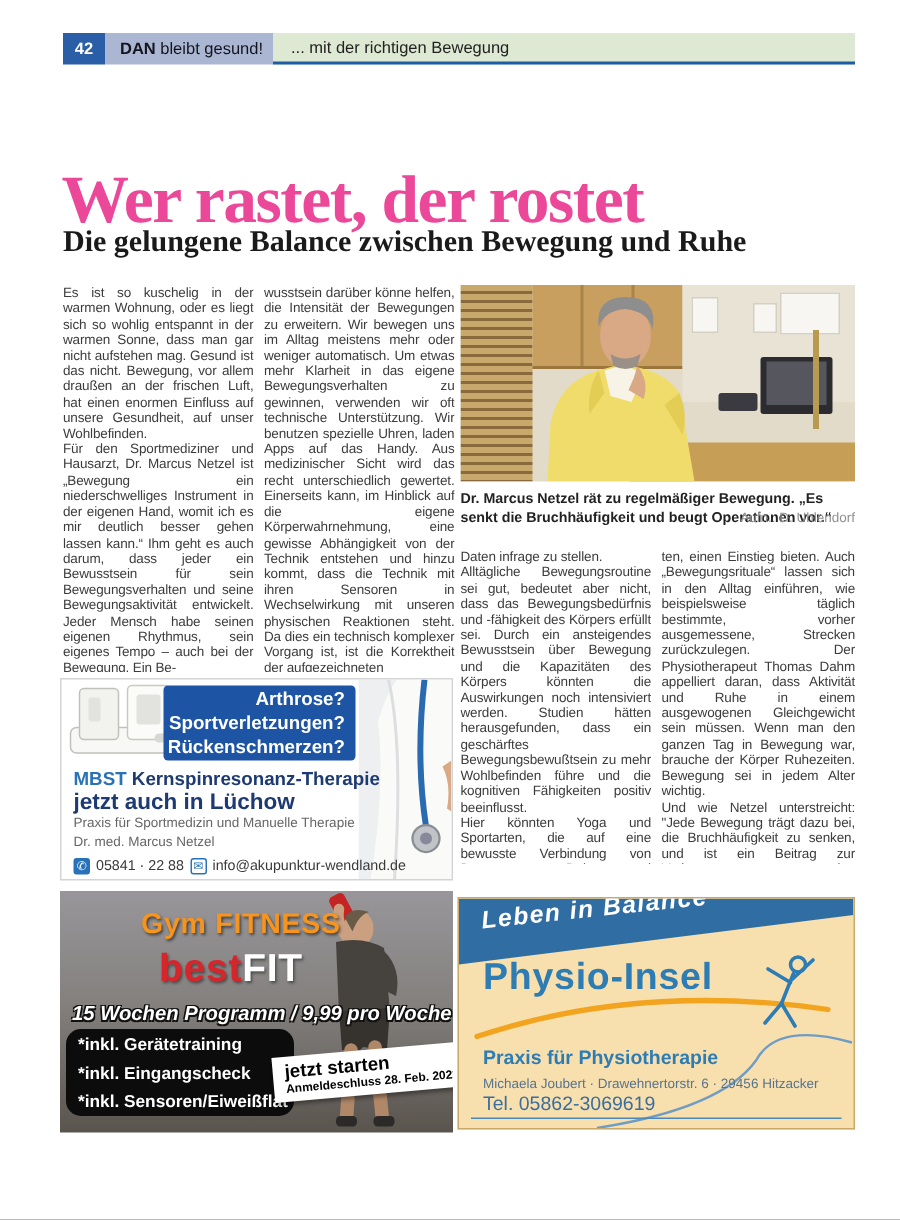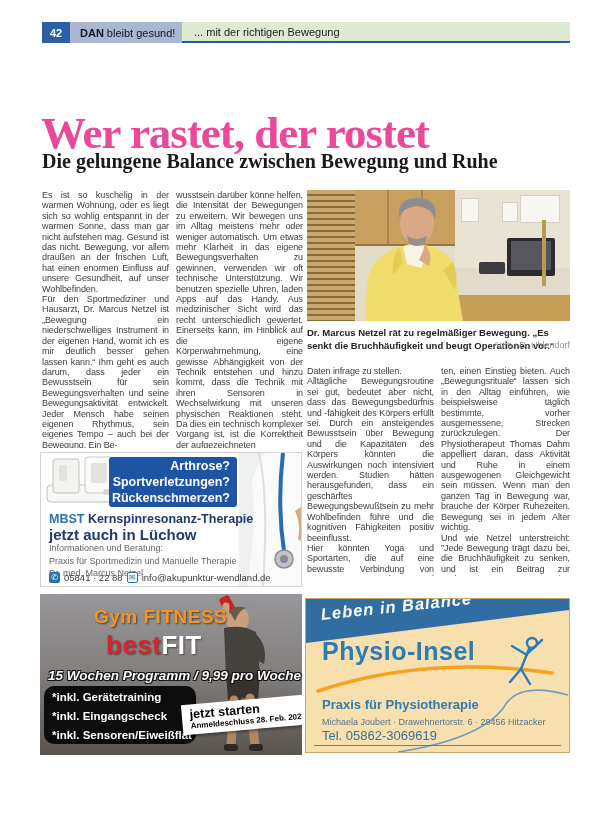--- a/index.html
+++ b/index.html
@@ -168,21 +168,20 @@
       <path d="M44,0 Q38,52 45,98" stroke="#2a6ab0" stroke-width="4" fill="none"></path>
       <circle cx="45" cy="106" r="9" fill="#c0c4c8" stroke="#8a8e92" stroke-width="1.5"></circle>
       <circle cx="45" cy="106" r="4" fill="#889"></circle>
       <path d="M56,58 Q62,70 59,86 L62,88 L62,54 Z" fill="#d9a885"></path>
     </svg>
     <div class="mbst-brand">
       <span class="b">MBST</span><span> Kernspinresonanz-Therapie</span>
     </div>
     <div class="mbst-l2">jetzt auch in Lüchow</div>
     <div class="mbst-info">
-      <div>Informationen und Beratung:</div>
       <div>Praxis für Sportmedizin und Manuelle Therapie</div>
       <div>Dr. med. Marcus Netzel</div>
     </div>
     <div class="mbst-contact">
       <span class="cicon">✆</span>
       <span>05841 · 22 88</span>
       <span class="cicon mail">✉</span>
       <span>info@akupunktur-wendland.de</span>
     </div>
   </div>

